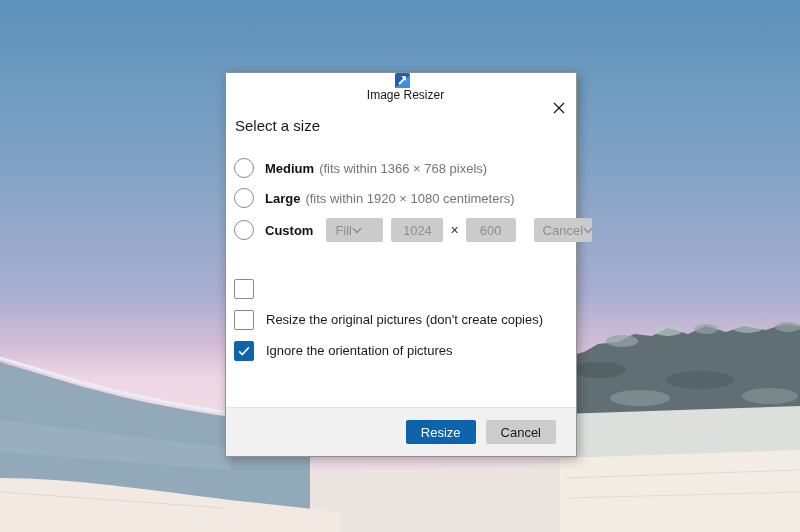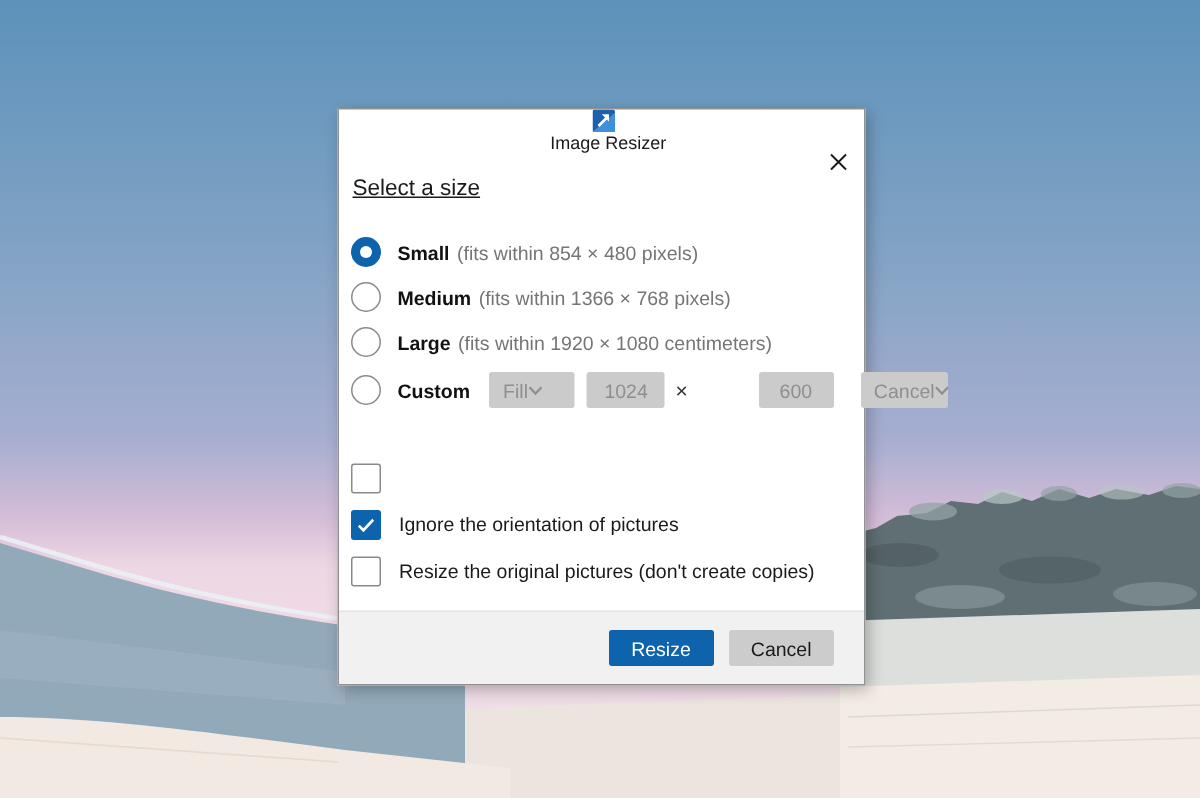--- a/index.html
+++ b/index.html
@@ -13,41 +13,41 @@
 
   
   .dialog{position:absolute;left:225px;top:72px;width:352px;height:385px;
     background:var(--dialog_bg);border:1px solid #919191;box-sizing:border-box;
     box-shadow:2px 3px 10px rgba(0,0,0,.28);}
   .titlebar{height:30px;display:flex;align-items:center;padding-left:9px;flex-direction:column;}
   .appicon{width:15px;height:15px;margin-right:7px;display:flex;flex:none;}
   .title{font-size:12px;color:#1a1a1a;}
   .closebtn{margin-left:auto;width:34px;height:30px;display:flex;align-items:center;justify-content:center;
     background:transparent;border:none;cursor:pointer;padding:0;}
-  .heading{margin:14px 10px 0 9px;font-size:15px;color:#1a1a1a;text-decoration:underline;}
+  .heading{margin:14px 10px 0 9px;font-size:15px;color:#1a1a1a;}
 
   .options{margin:24px 0 0 8px;}
   .row{display:flex;align-items:center;}
   .row.option{height:20px;margin-bottom:10px;}
   .radio{width:20px;height:20px;border-radius:50%;border:1px solid #8a8a8a;background:#fff;
     box-sizing:border-box;margin-right:11px;position:relative;flex:none;}
   .radio.on{background:var(--accent);border-color:var(--accent);}
   .radio.on::after{content:"";position:absolute;left:50%;top:50%;width:8px;height:8px;
     transform:translate(-50%,-50%);background:#fff;border-radius:50%;}
   .olabel{font-weight:bold;font-size:13px;color:#111;margin-right:5px;white-space:nowrap;}
   .odesc{font-size:13px;color:var(--description_text);white-space:nowrap;}
 
   .row.custom{height:24px;margin-bottom:0;}
   .ctrl{height:24px;background:var(--disabled_bg);color:var(--disabled_text);font-size:13px;
     display:flex;align-items:center;justify-content:center;border-radius:2px;box-sizing:border-box;flex:none;}
   .ctrl.select{justify-content:flex-start;padding:0 9px;}
   .ctrl.fit{width:57px;margin-left:8px;}
   .ctrl.wfield{width:52px;margin-left:8px;}
   .times{font-size:14px;color:#333;margin:0 7px;}
-  .ctrl.hfield{width:50px;margin-left:40px;}
+  .ctrl.hfield{width:50px;}
   .ctrl.unit{width:58px;margin-left:18px;}
   .chev{display:flex;color:var(--disabled_text);}
 
   .checks{margin:36px 0 0 8px;}
   .row.check{height:21px;margin-bottom:10px;cursor:default;}
   .checkbox{width:20px;height:20px;border:1px solid #8a8a8a;border-radius:2px;background:#fff;
     box-sizing:border-box;margin-right:12px;display:flex;align-items:center;justify-content:center;flex:none;}
   .checkbox svg{visibility:hidden;}
   .checkbox.on{background:var(--accent);border-color:var(--accent);}
   .checkbox.on svg{visibility:visible;}
@@ -113,25 +113,20 @@
               <path d="M1,1 L11,11 M11,1 L1,11" stroke="#1a1a1a" stroke-width="1.3"></path>
             </svg>
         </span>
       </button>
     </div>
 
     <div class="heading">Select a size</div>
 
     <div class="options">
 
-      <div class="row option">
-        <span class="radio on"></span>
-        <span class="olabel">Small</span>
-        <span class="odesc">(fits within 854 × 480 pixels)</span>
-      </div>
 
       <div class="row option">
         <span class="radio"></span>
         <span class="olabel">Medium</span>
         <span class="odesc">(fits within 1366 × 768 pixels)</span>
       </div>
 
       <div class="row option">
         <span class="radio"></span>
         <span class="olabel">Large</span>
@@ -165,34 +160,34 @@
 
     <div class="checks">
       <div class="row check">
         <span class="checkbox">
           <svg width="14" height="14" viewBox="0 0 16 16">
               <path d="M2.5,8.5 L6,12 L13.5,4" stroke="#fff" stroke-width="2" fill="none"></path>
             </svg>
         </span>
       </div>
       <div class="row check">
+        <span class="checkbox">
+          <svg width="14" height="14" viewBox="0 0 16 16">
+              <path d="M2.5,8.5 L6,12 L13.5,4" stroke="#fff" stroke-width="2" fill="none"></path>
+            </svg>
+        </span>
+        <span class="clabel">Resize the original pictures (don't create copies)</span>
+      </div>
+      <div class="row check">
         <span class="checkbox on">
           <svg width="14" height="14" viewBox="0 0 16 16">
               <path d="M2.5,8.5 L6,12 L13.5,4" stroke="#fff" stroke-width="2" fill="none"></path>
             </svg>
         </span>
         <span class="clabel">Ignore the orientation of pictures</span>
-      </div>
-      <div class="row check">
-        <span class="checkbox">
-          <svg width="14" height="14" viewBox="0 0 16 16">
-              <path d="M2.5,8.5 L6,12 L13.5,4" stroke="#fff" stroke-width="2" fill="none"></path>
-            </svg>
-        </span>
-        <span class="clabel">Resize the original pictures (don't create copies)</span>
       </div>
     </div>
 
     <div class="footer">
       <button class="btn primary">Resize</button>
       <button class="btn">Cancel</button>
     </div>
 
   </div>
 </div>

